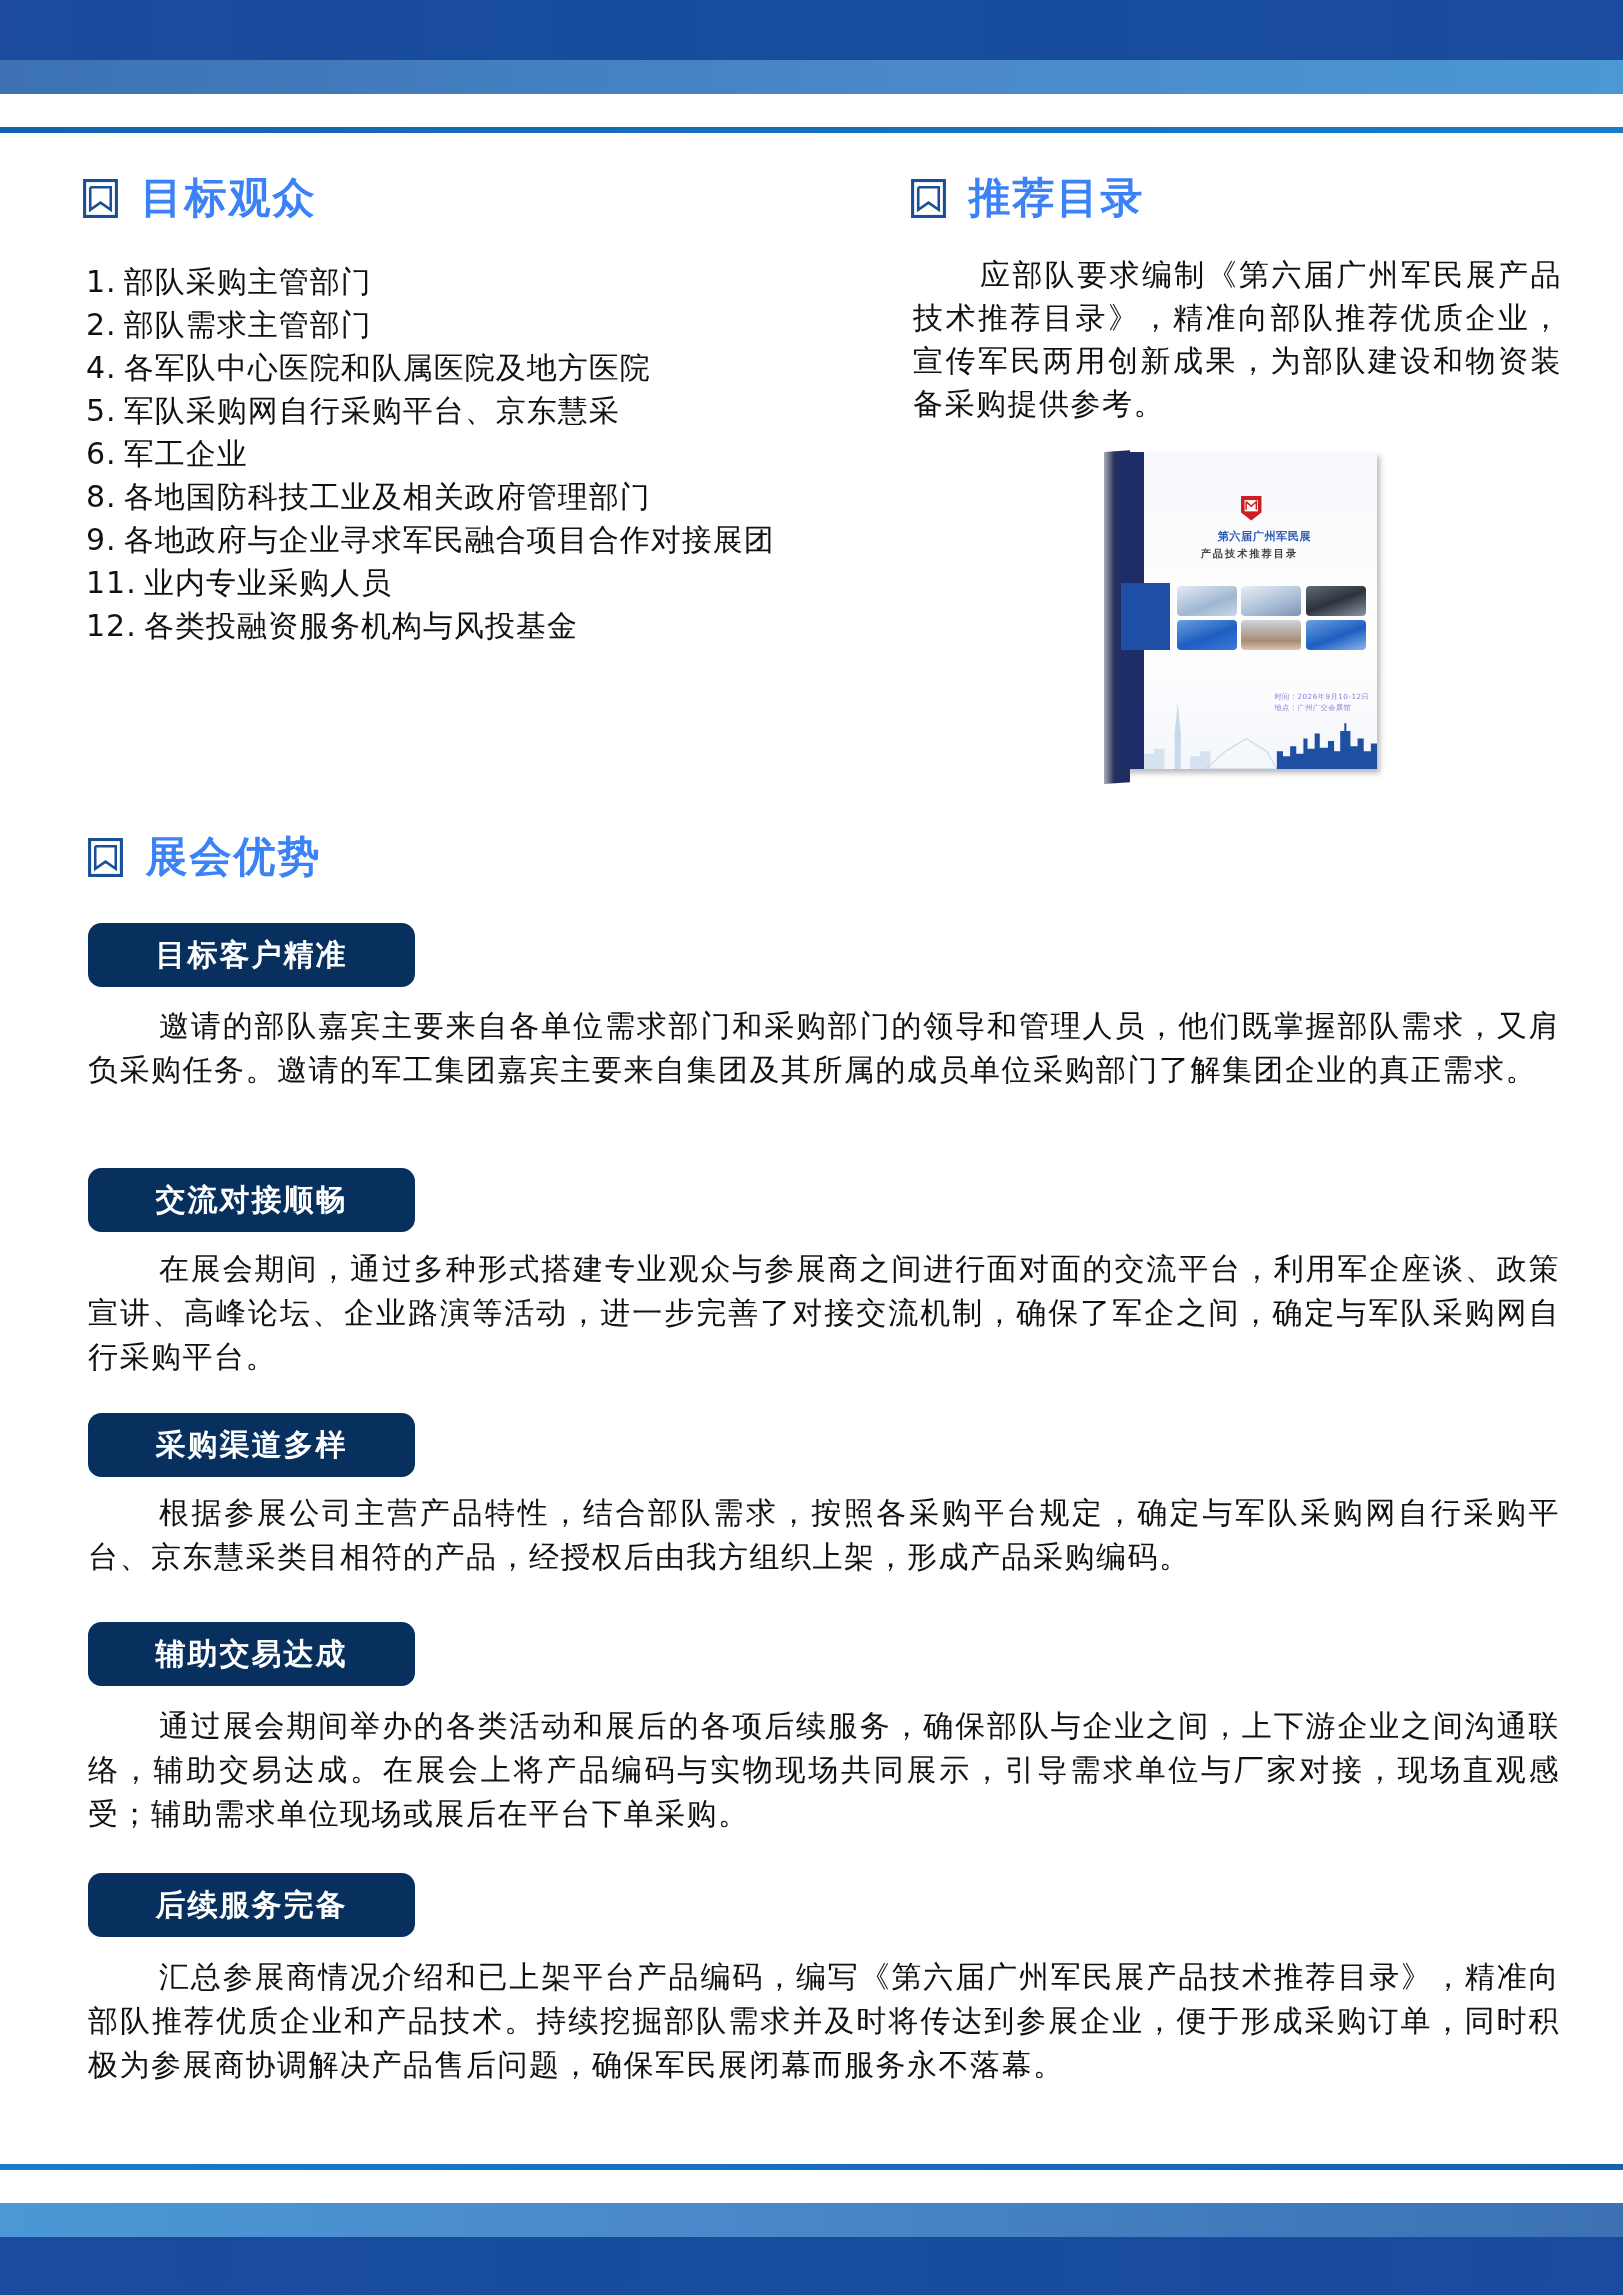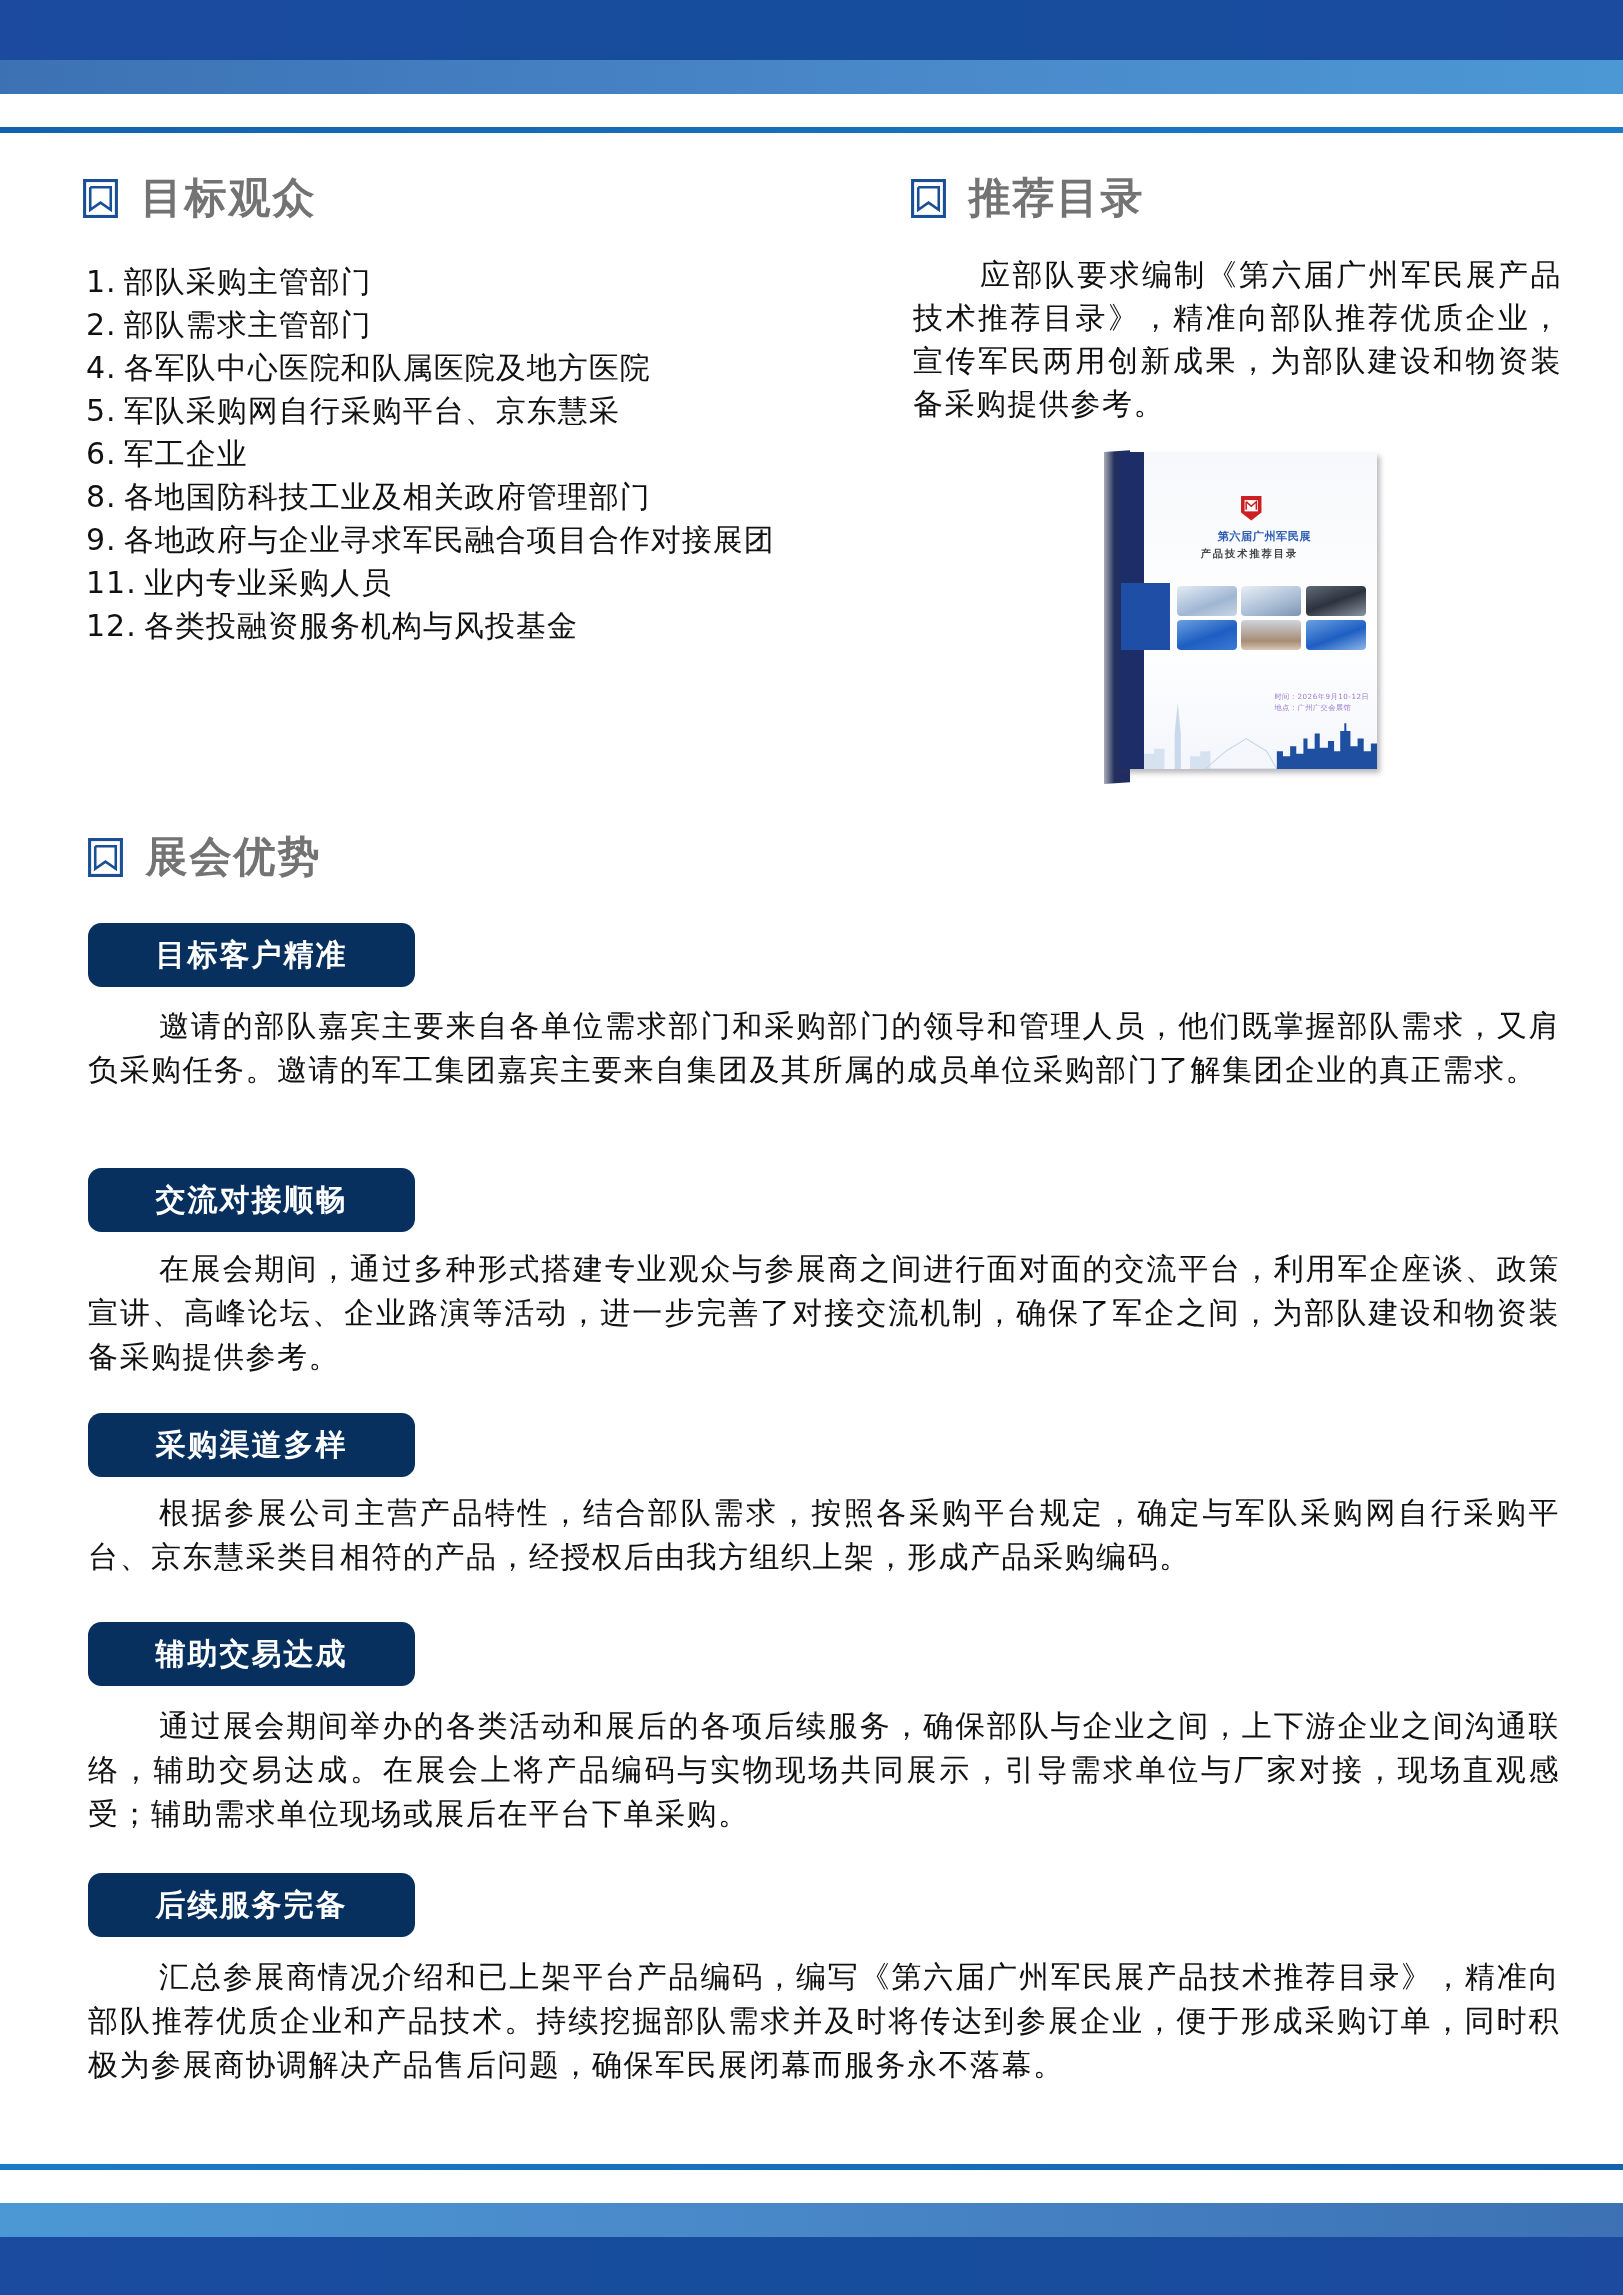--- a/index.html
+++ b/index.html
@@ -19,21 +19,21 @@
   .rule-bottom { position:absolute; left:0; top:2164px; width:1623px; height:6.1px;
     background:linear-gradient(90deg,#1a7cc8 0%,#1362ae 100%); }
   .band-bot-light { position:absolute; left:0; top:2203px; width:1623px; height:34px;
     background:linear-gradient(90deg,#4b98d4 0%,#4a8acb 40%,#3c72b4 100%); }
   .band-bot-dark { position:absolute; left:0; top:2237px; width:1623px; height:58px;
     background:linear-gradient(90deg,#1a4b9e 0%,#164d9c 50%,#1b4a9e 100%); }
 
   
   .section-head { position:absolute; display:flex; align-items:center; }
   .bookmark-icon { width:35px; height:39px; display:block; margin-right:22.5px; }
-  .section-title { font-size:42px; font-weight:bold; color:#737373; letter-spacing:2px; line-height:1; }
+  .section-title { font-size:42px; font-weight:bold; color:#3b82f6; letter-spacing:2px; line-height:1; }
 
   
   .audience-list { position:absolute; left:82px; top:256px; margin:4px; padding:0; list-style:none; }
   .audience-list li { font-size:30px; line-height:43px; height:43px; white-space:nowrap; letter-spacing:1px; }
   .audience-list .num { display:inline-block; margin-right:7.2px; }
 
   
   .catalog-intro { position:absolute; left:913px; top:253px; width:649px; font-size:30px;
     line-height:43px; text-indent:67px; letter-spacing:1.5px; text-align:justify; margin:0; }
 
@@ -145,21 +145,21 @@
     <rect x="3" y="3" width="62" height="70" fill="none" stroke="#1a4f96" stroke-width="6"></rect>
     <polyline points="14,16 54,16 54,60 34,46 14,60 14,16" fill="none" stroke="#1a4f96" stroke-width="5"></polyline>
   </svg>
   <span class="section-title">展会优势</span>
 </div>
 
 <div class="adv-tag" style="top:923px;">目标客户精准</div>
 <p class="adv-text" style="top:1004px;">邀请的部队嘉宾主要来自各单位需求部门和采购部门的领导和管理人员，他们既掌握部队需求，又肩负采购任务。邀请的军工集团嘉宾主要来自集团及其所属的成员单位采购部门了解集团企业的真正需求。</p>
 
 <div class="adv-tag" style="top:1168px;">交流对接顺畅</div>
-<p class="adv-text" style="top:1247px;">在展会期间，通过多种形式搭建专业观众与参展商之间进行面对面的交流平台，利用军企座谈、政策宣讲、高峰论坛、企业路演等活动，进一步完善了对接交流机制，确保了军企之间，为部队建设和物资装备采购提供参考。</p>
+<p class="adv-text" style="top:1247px;">在展会期间，通过多种形式搭建专业观众与参展商之间进行面对面的交流平台，利用军企座谈、政策宣讲、高峰论坛、企业路演等活动，进一步完善了对接交流机制，确保了军企之间，确定与军队采购网自行采购平台。</p>
 
 <div class="adv-tag" style="top:1413px;">采购渠道多样</div>
 <p class="adv-text" style="top:1491px;">根据参展公司主营产品特性，结合部队需求，按照各采购平台规定，确定与军队采购网自行采购平台、京东慧采类目相符的产品，经授权后由我方组织上架，形成产品采购编码。</p>
 
 <div class="adv-tag" style="top:1622px;">辅助交易达成</div>
 <p class="adv-text" style="top:1704px;">通过展会期间举办的各类活动和展后的各项后续服务，确保部队与企业之间，上下游企业之间沟通联络，辅助交易达成。在展会上将产品编码与实物现场共同展示，引导需求单位与厂家对接，现场直观感受；辅助需求单位现场或展后在平台下单采购。</p>
 
 <div class="adv-tag" style="top:1873px;">后续服务完备</div>
 <p class="adv-text" style="top:1955px;">汇总参展商情况介绍和已上架平台产品编码，编写《第六届广州军民展产品技术推荐目录》，精准向部队推荐优质企业和产品技术。持续挖掘部队需求并及时将传达到参展企业，便于形成采购订单，同时积极为参展商协调解决产品售后问题，确保军民展闭幕而服务永不落幕。</p>
 

